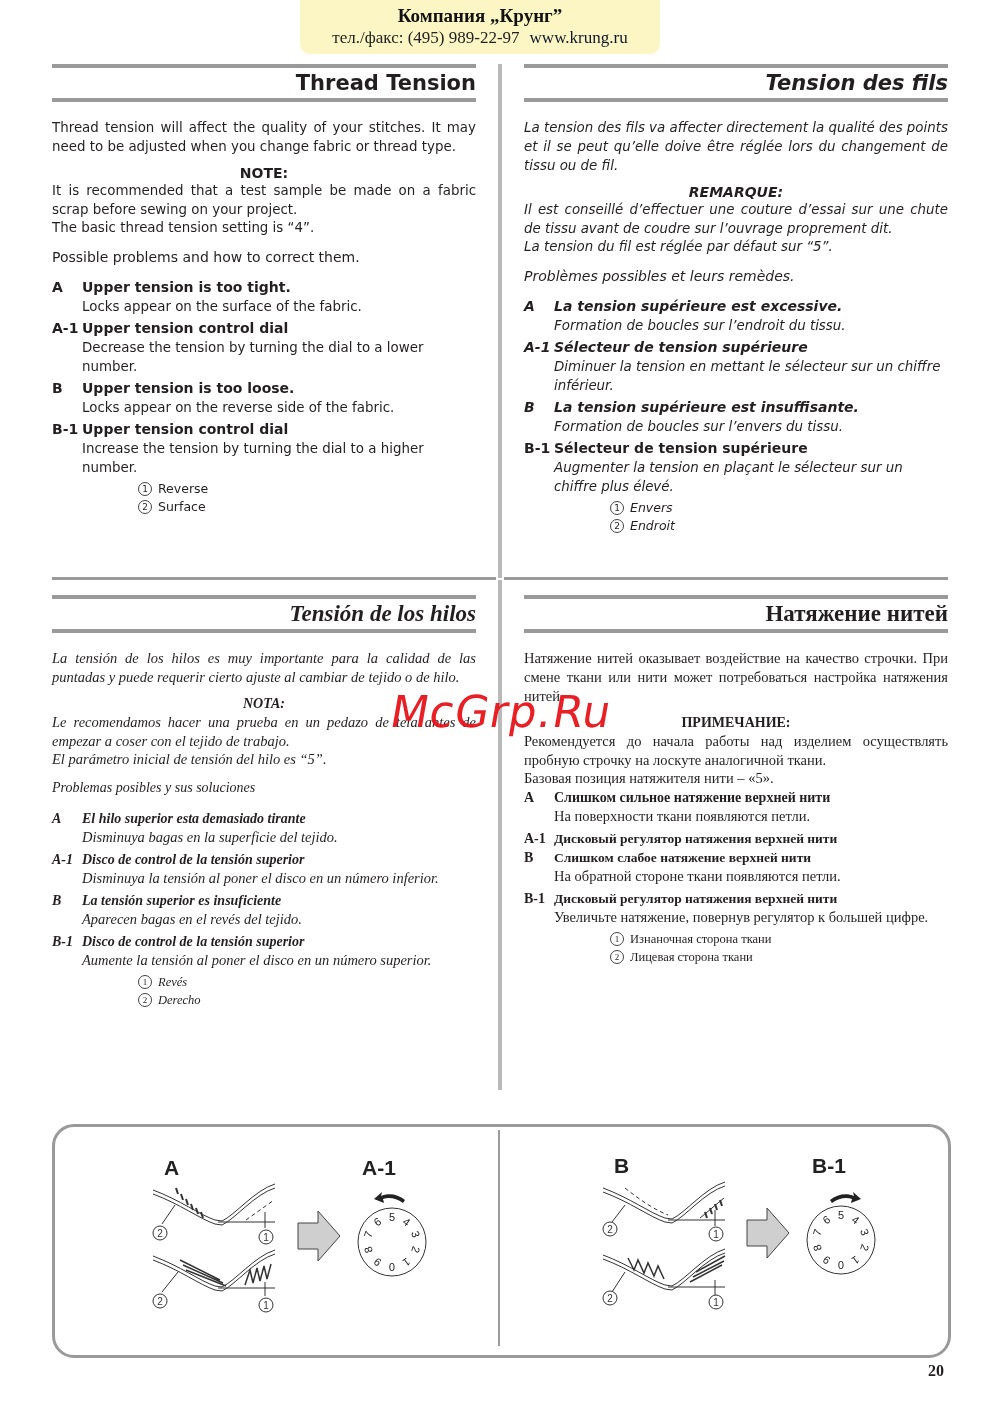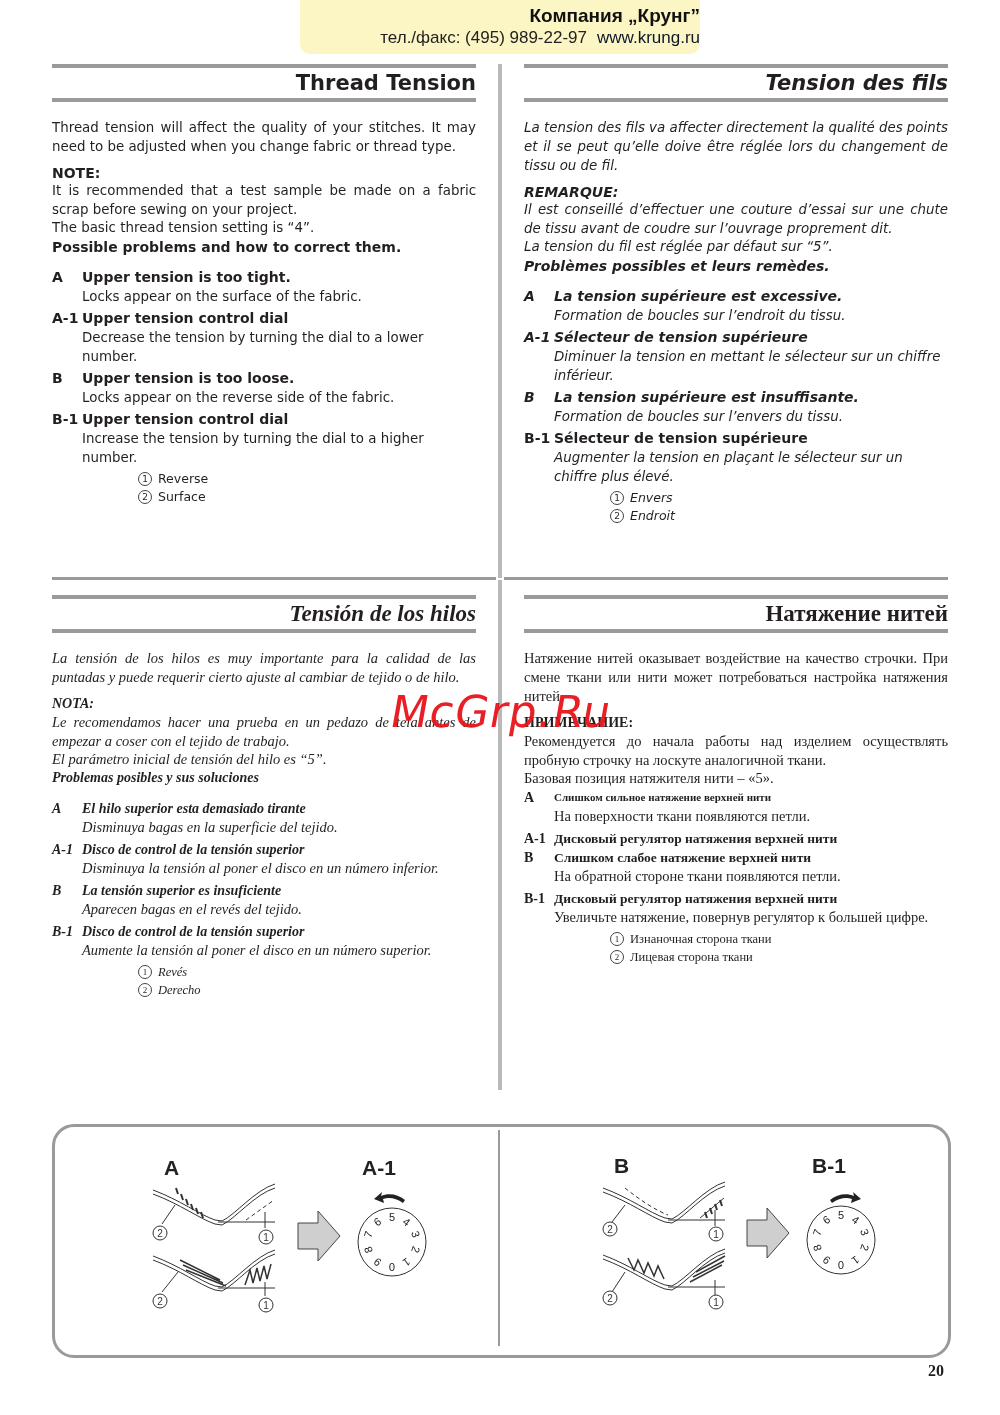--- a/index.html
+++ b/index.html
@@ -1,17 +1,17 @@
 <!DOCTYPE html>
 <html><head>
 <meta charset="utf-8">
 <style>
   html, body { margin: 0; padding: 0; background: #ffffff; }
   body { width: 1000px; height: 1415px; position: relative; overflow: hidden; color: #231f20; }
-  .banner { position: absolute; left: 300px; top: 0; width: 400px; height: 54px; background: #fbf6c4; border-radius: 0 0 10px 10px; text-align: right; font-family: Liberation Sans, sans-serif; }
+  .banner { position: absolute; left: 300px; top: 0; width: 360px; height: 54px; background: #fbf6c4; border-radius: 0 0 10px 10px; text-align: center; font-family: Liberation Serif, serif; }
   .banner .company { font-weight: bold; font-size: 19px; color: #111; margin-top: 5px; line-height: 22px; }
   .banner .contact { font-size: 17px; color: #222; line-height: 22px; }
   .banner .url { color: #0f172a; margin-left: 10px; }
 
   .vdivider { position: absolute; left: 498px; width: 4px; background: #b9b9b9; }
   .hdivider { position: absolute; height: 3px; background: #9a9a9a; }
 
   .section { position: absolute; width: 424px; }
   .sec-tl { left: 52px; top: 64px; }
   .sec-tr { left: 524px; top: 64px; }
@@ -25,23 +25,23 @@
   .serif { font-family: "Liberation Serif", serif; }
   .ital { font-style: italic; }
 
   .sans h2 { font-family: "DejaVu Sans", sans-serif; font-size: 21px; }
   .serif h2 { font-family: "Liberation Serif", serif; font-size: 23px; }
 
   p { margin: 0; }
   .body-text { font-size: 14px; line-height: 19px; text-align: justify; }
   .sans .body-text, .sans .note-text, .sans .item-desc, .sans .legend { font-size: 13.4px; }
   .serif .body-text, .serif .note-text, .serif .item-desc, .serif .legend { font-size: 14.5px; }
-  .note-label { font-weight: bold; margin-top: 8px; font-size: 14px; line-height: 18px; }
+  .note-label { font-weight: bold; margin-top: 8px; font-size: 14px; line-height: 18px; text-align: center; }
   .note-text { line-height: 18.5px; text-align: justify; }
-  .problems-head { font-weight: bold; margin-bottom: 12px; font-size: 14px; line-height: 18px; }
+  .problems-head { font-weight: normal; margin-top: 10px; margin-bottom: 12px; font-size: 14px; line-height: 18px; }
 
   .item { display: flex; line-height: 19px; }
   .item-code { width: 30px; font-weight: bold; font-size: 14px; flex-shrink: 0; }
   .item-title { font-weight: bold; font-size: 14px; }
   .item-desc { padding-left: 30px; line-height: 19px; margin-bottom: 3px; }
   .legend { padding-left: 86px; line-height: 18px; font-size: 12.5px !important; }
   .legend .num { display: inline-block; width: 12px; height: 12px; border: 1px solid #444; border-radius: 50%; font-size: 9px; line-height: 12px; text-align: center; margin-right: 6px; font-style: normal; vertical-align: 1px; }
 
   .figure-box { position: absolute; left: 52px; top: 1124px; width: 893px; height: 228px; border: 3px solid #9a9a9a; border-radius: 22px; }
   .figure-divider { position: absolute; left: 498px; top: 1130px; width: 2px; height: 216px; background: #9a9a9a; }
@@ -169,21 +169,21 @@
 <div class="section sec-br serif">
   <div class="title-bar">
       <h2>Натяжение нитей</h2>
     </div>
   <p class="body-text">Натяжение нитей оказывает воздействие на качество строчки. При смене ткани или нити может потребоваться настройка натяжения нитей.</p>
   <p class="note-label">ПРИМЕЧАНИЕ:</p>
   <p class="note-text">Рекомендуется до начала работы над изделием осуществлять пробную строчку на лоскуте аналогичной ткани.</p>
   <p class="note-text">Базовая позиция натяжителя нити – «5».</p>
   <div class="item">
       <span class="item-code">A</span>
-      <span class="item-title" style="font-size:11px;">Слишком сильное натяжение верхней нити</span>
+      <span class="item-title" style="font-size:14px;">Слишком сильное натяжение верхней нити</span>
     </div>
   <p class="item-desc">На поверхности ткани появляются петли.</p>
   <div class="item">
       <span class="item-code">A-1</span>
       <span class="item-title" style="font-size:13.5px;">Дисковый регулятор натяжения верхней нити</span>
     </div>
   <div class="item">
       <span class="item-code">B</span>
       <span class="item-title" style="font-size:13.5px;">Слишком слабое натяжение верхней нити</span>
     </div>

